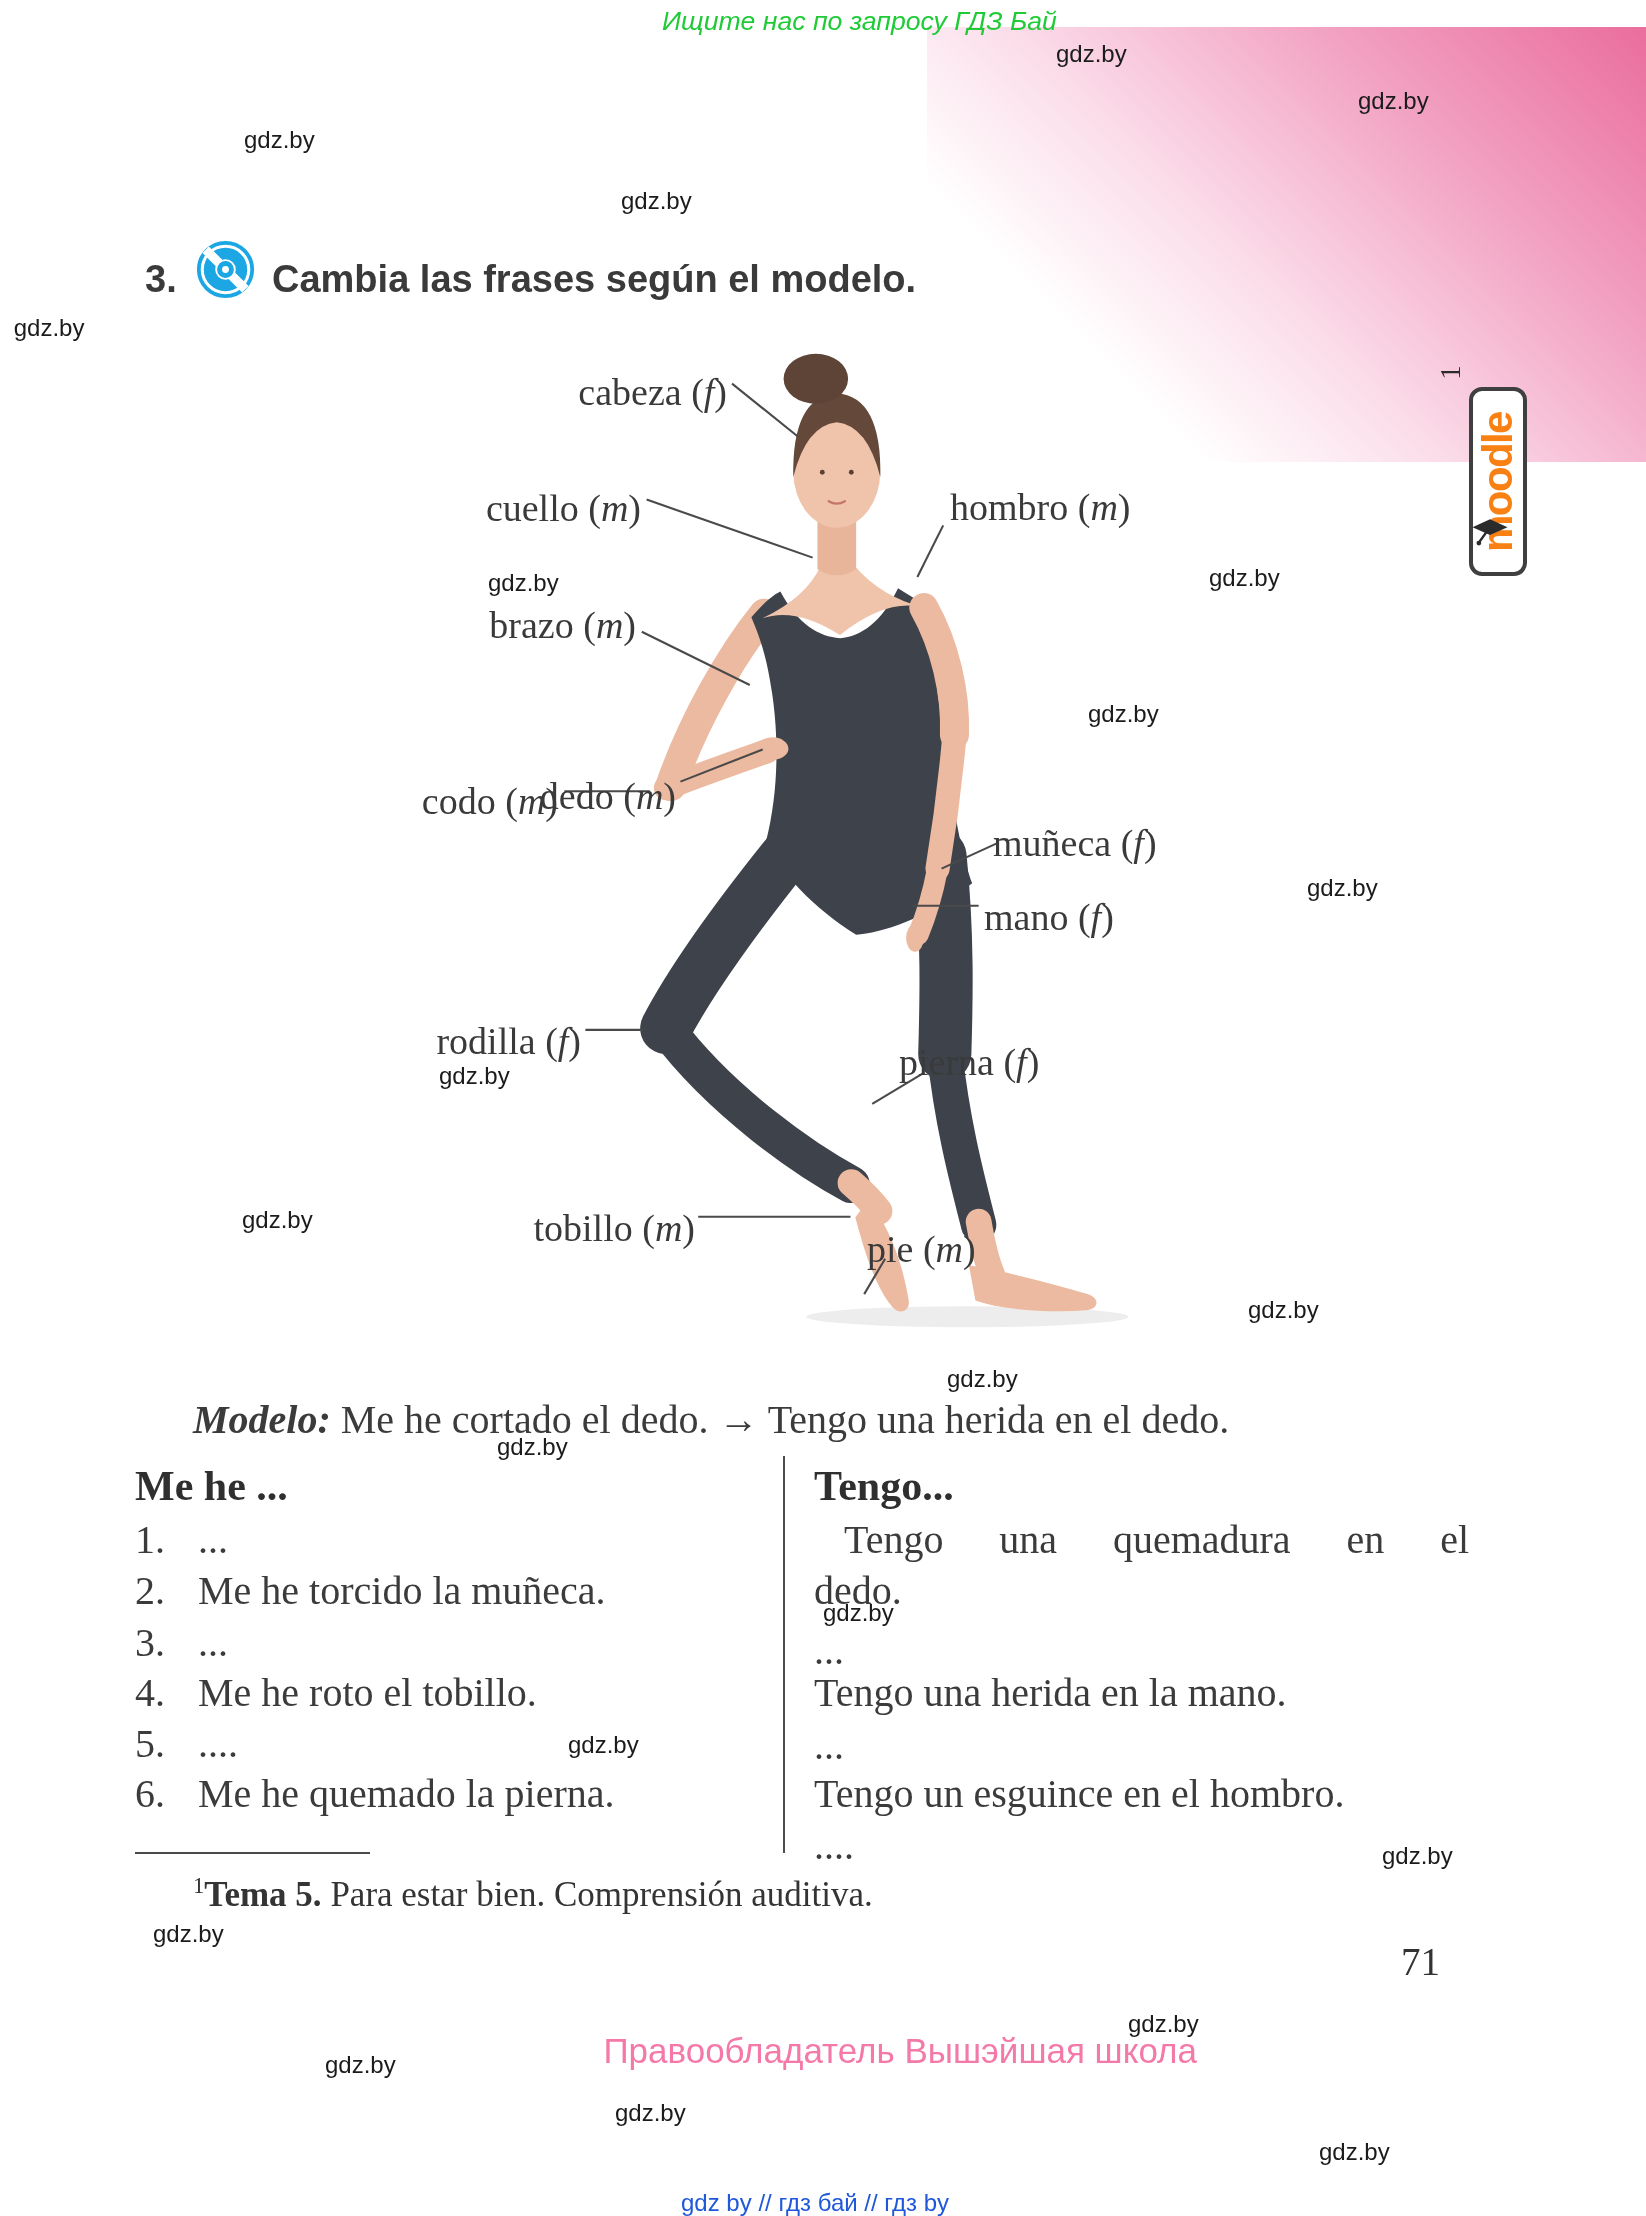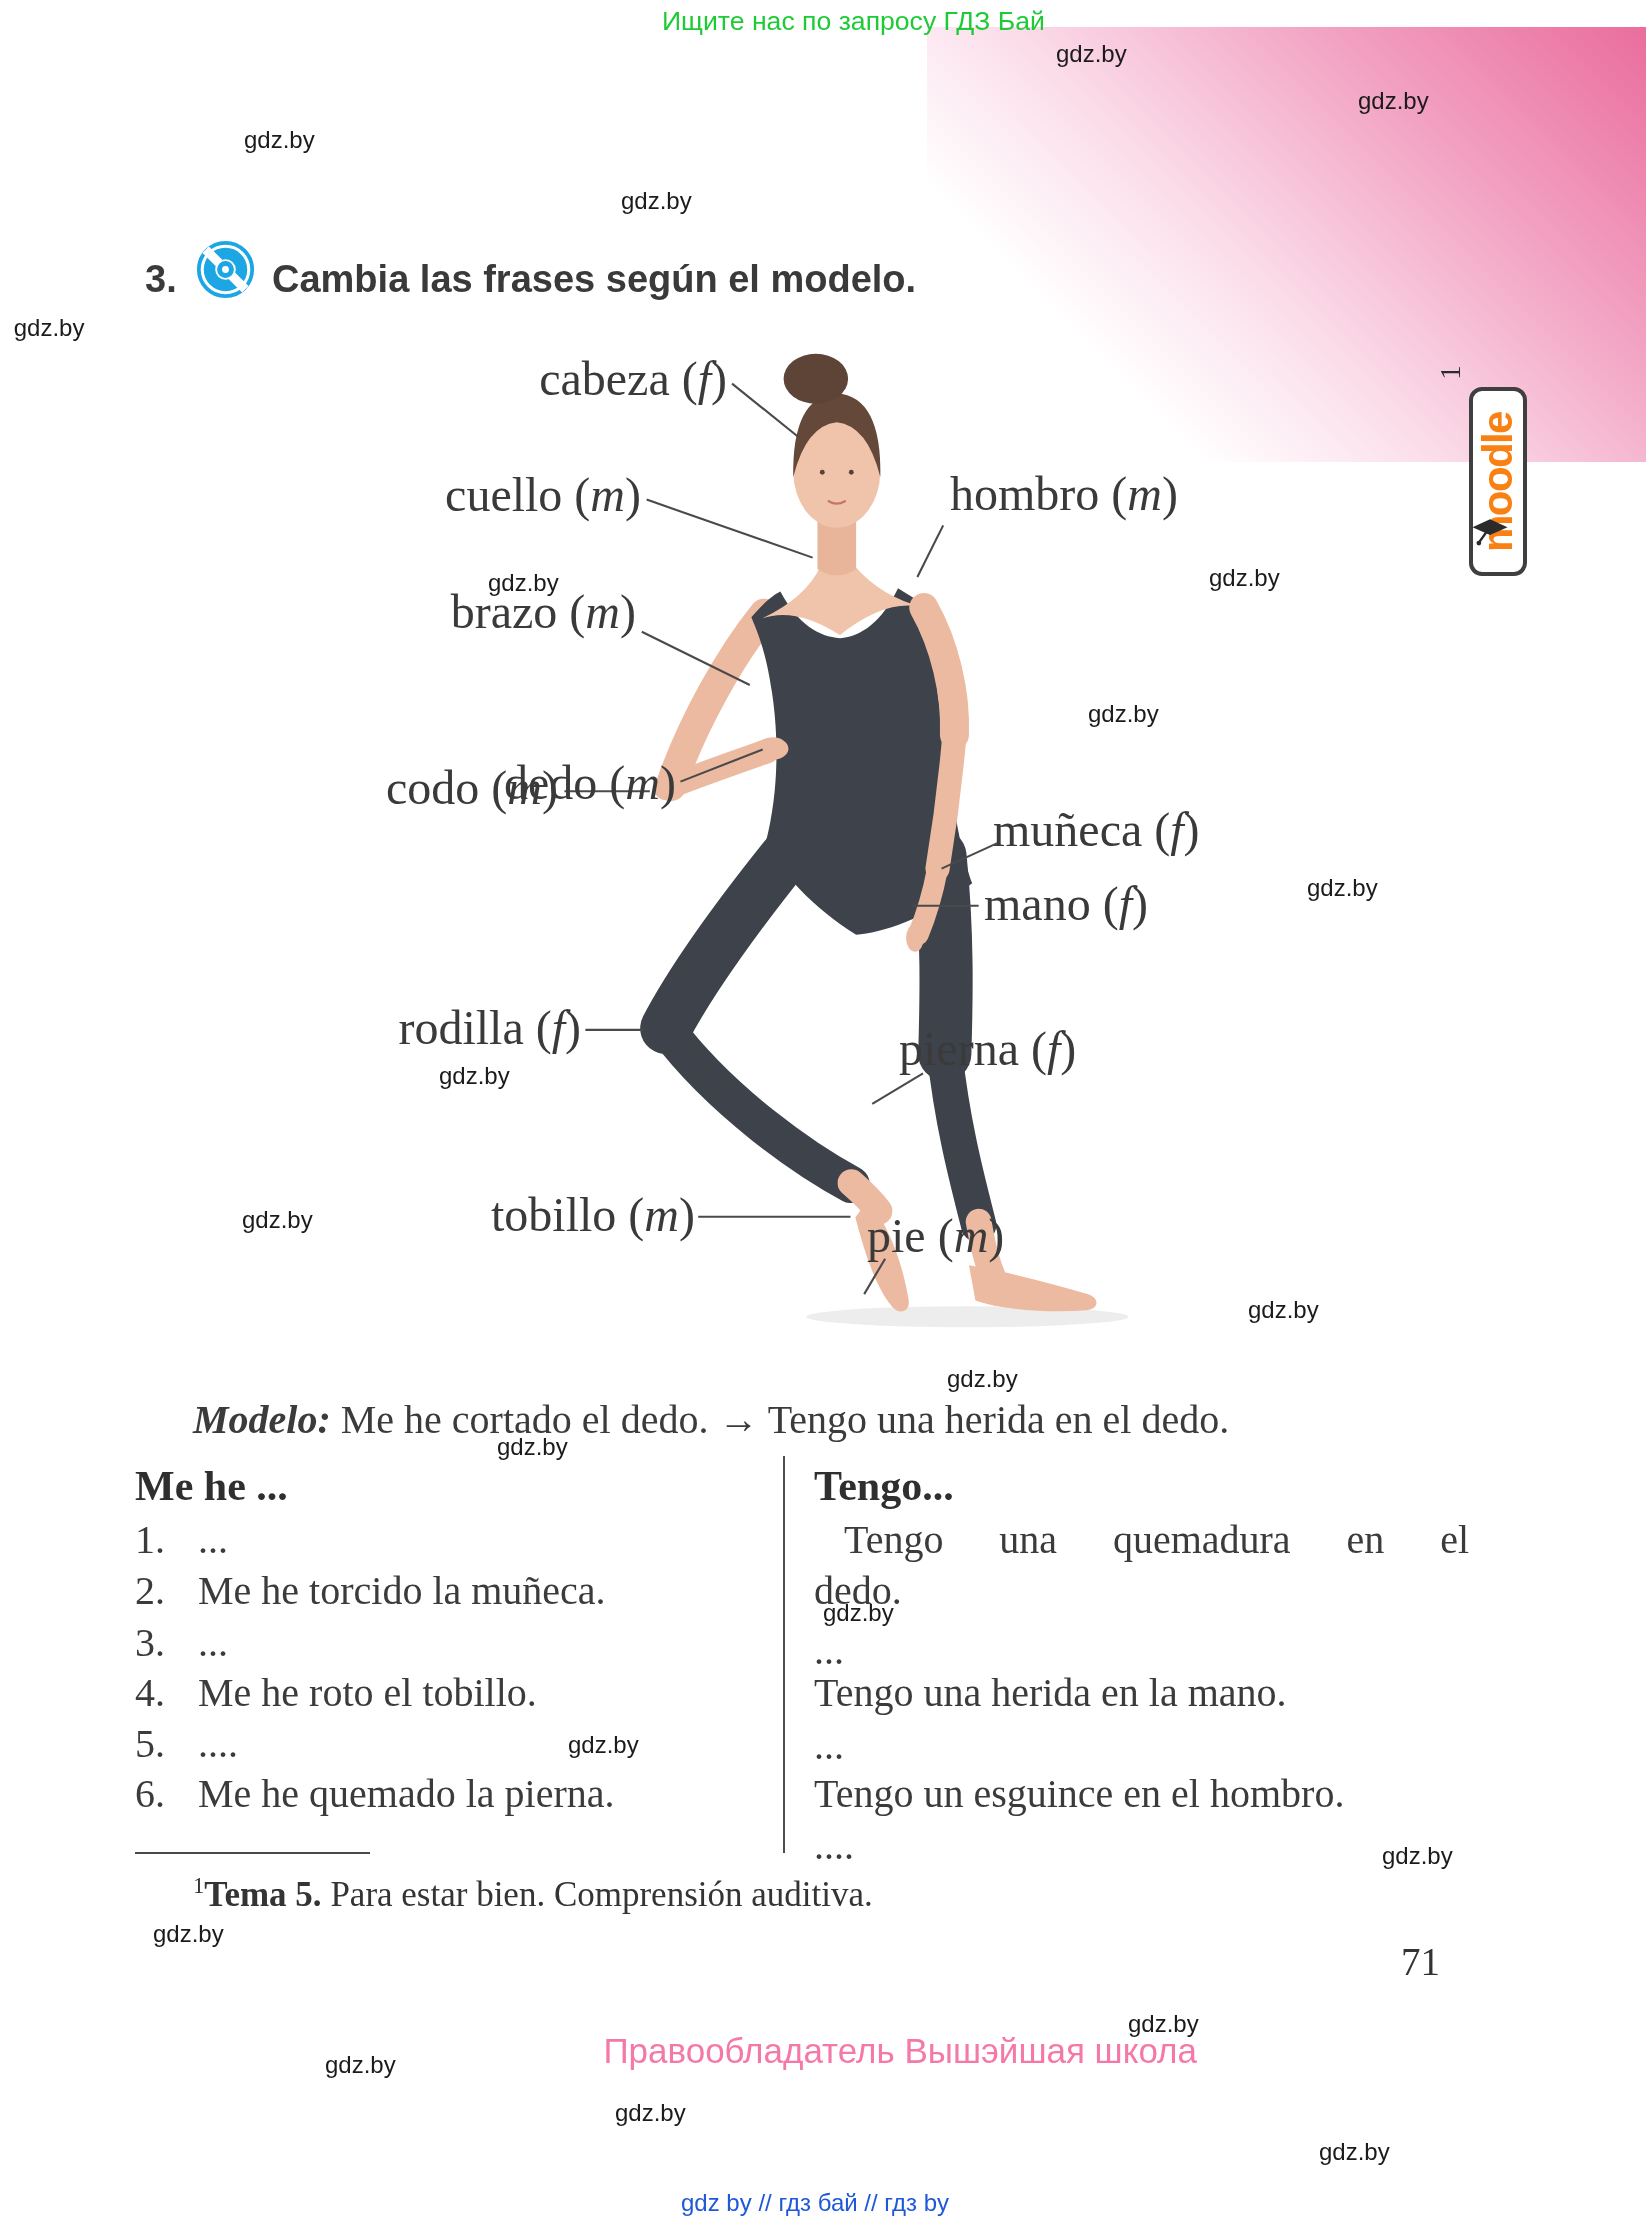--- a/index.html
+++ b/index.html
@@ -5,33 +5,33 @@
   html,body{margin:0;padding:0;background:#fff;}
   .page{position:relative;width:1647px;height:2216px;background:#ffffff;overflow:hidden;
         font-family:"Liberation Serif","DejaVu Serif",serif;color:#3b3b3b;}
 
   
   .corner{position:absolute;left:927px;top:27px;width:720px;height:435px;
           background:linear-gradient(225deg,#ea6d9d 0%,#f2a2c2 28%,#fbdce9 55%,rgba(255,255,255,0) 76%);}
 
   
   .promo{position:absolute;left:662px;top:6.4px;font-family:"Liberation Sans","DejaVu Sans",sans-serif;
-         font-size:26.6px;color:#1ecb37;white-space:nowrap;}
+         font-size:26.6px;color:#1ecb37;white-space:nowrap;font-style:italic;}
 
   
   .wm{position:absolute;font-family:"Liberation Sans","DejaVu Sans",sans-serif;
       font-size:24px;color:#1b1b1b;white-space:nowrap;}
 
   
   .ex-num,.ex-title{position:absolute;font-family:"Liberation Sans","DejaVu Sans",sans-serif;
       font-weight:bold;font-size:38px;color:#3a3a3a;white-space:nowrap;}
   .cd-icon{position:absolute;left:195px;top:239px;width:61px;height:61px;}
 
   
-  .lbl{position:absolute;font-size:48px;color:#3a3a3a;white-space:nowrap;line-height:1;}
+  .lbl{position:absolute;font-size:38px;color:#3a3a3a;white-space:nowrap;line-height:1;margin-top:18px;}
   .lbl i{font-family:"Liberation Serif","DejaVu Serif",serif;}
 
   
   .fig{position:absolute;left:0;top:0;pointer-events:none;}
 
   
   .moodle-box{position:absolute;left:1469px;top:387px;width:58px;height:189px;background:#fff;
               border:4px solid #3f3f3f;border-radius:13px;box-sizing:border-box;}
   .moodle-inner{position:absolute;left:50%;top:50%;width:189px;height:50px;
                 transform:translate(-50%,-50%) rotate(-90deg);text-align:center;line-height:50px;

